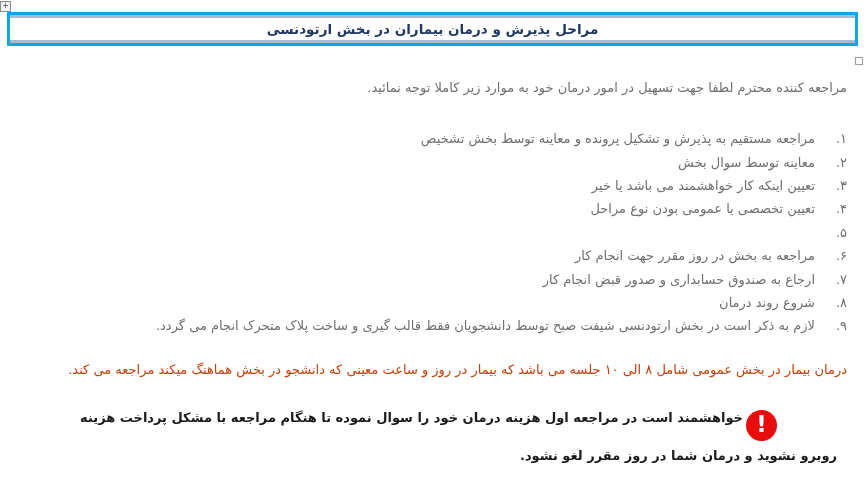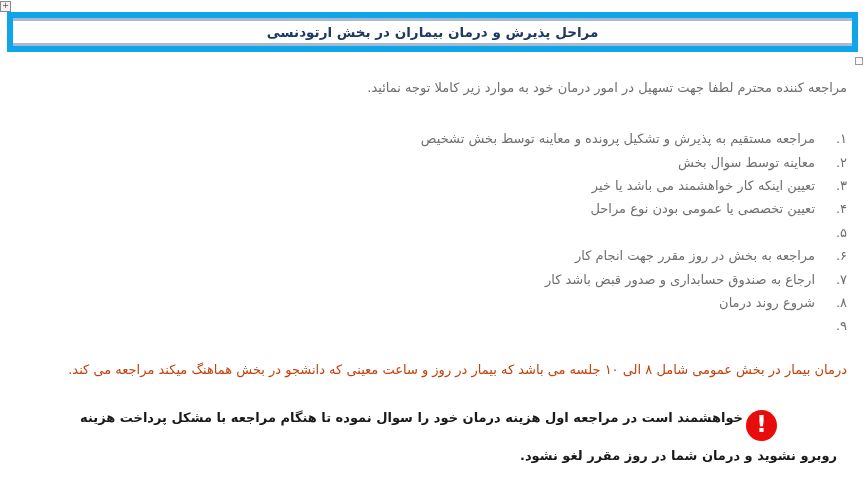--- a/index.html
+++ b/index.html
@@ -21,21 +21,21 @@
     background: #f2f2f2;
     color: #555;
     font-size: 8px; line-height: 8px;
     text-align: center;
   }
 
   
   .titlebar {
     position: absolute;
     left: 7px; right: 10px; top: 12px;
-    border: 6px solid #0ea5e9;
+    border: 3px solid #0ea5e9;
     background: #ffffff;
   }
   .titlebar-inner {
     border-top: 3px solid #a9b8d3;
     border-bottom: 3px solid #a9b8d3;
     height: 22px;
     display: flex;
     align-items: center;
     justify-content: center;
   }
@@ -162,28 +162,29 @@
     </div>
     <div class="step">
       <span class="num">۵.</span>
     </div>
     <div class="step">
       <span class="num">۶.</span>
       <span class="txt">مراجعه به بخش در روز مقرر جهت انجام کار</span>
     </div>
     <div class="step">
       <span class="num">۷.</span>
-      <span class="txt">ارجاع به صندوق حسابداری و صدور قبض باشد کار</span>
+      <span class="txt">ارجاع به صندوق حسابداری و صدور قبض انجام کار</span>
     </div>
     <div class="step">
       <span class="num">۸.</span>
       <span class="txt">شروع روند درمان</span>
     </div>
     <div class="step">
       <span class="num">۹.</span>
+      <span class="txt">لازم به ذکر است در بخش ارتودنسی شیفت صبح توسط دانشجویان فقط قالب گیری و ساخت پلاک متحرک انجام می گردد.</span>
     </div>
   </div>
 
   <p class="note">درمان بیمار در بخش عمومی شامل ۸ الی ۱۰ جلسه می باشد که بیمار در روز و ساعت معینی که دانشجو در بخش هماهنگ میکند مراجعه می کند.</p>
 
   <p class="warning"><span class="warn-icon"><span class="excl">!</span></span><span>خواهشمند است در مراجعه اول هزینه درمان خود را سوال نموده تا هنگام مراجعه با مشکل پرداخت هزینه روبرو نشوید و درمان شما در روز مقرر لغو نشود.</span></p>
 
 </div>
 
 </body></html>

